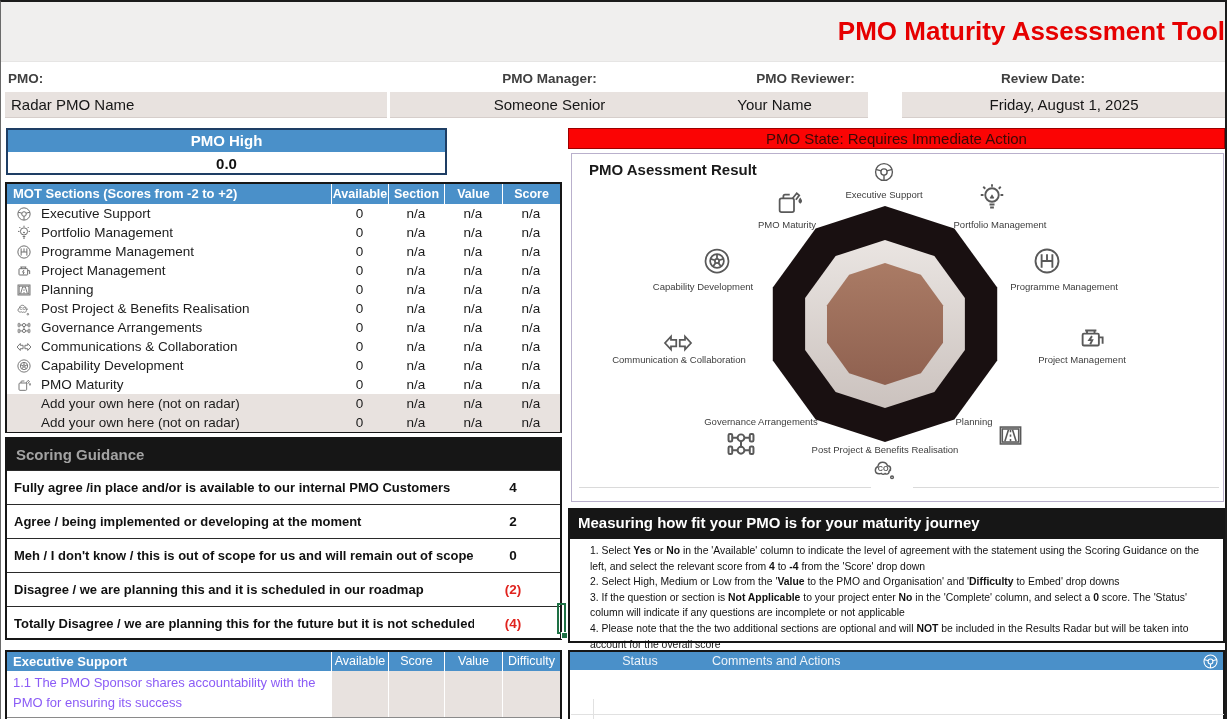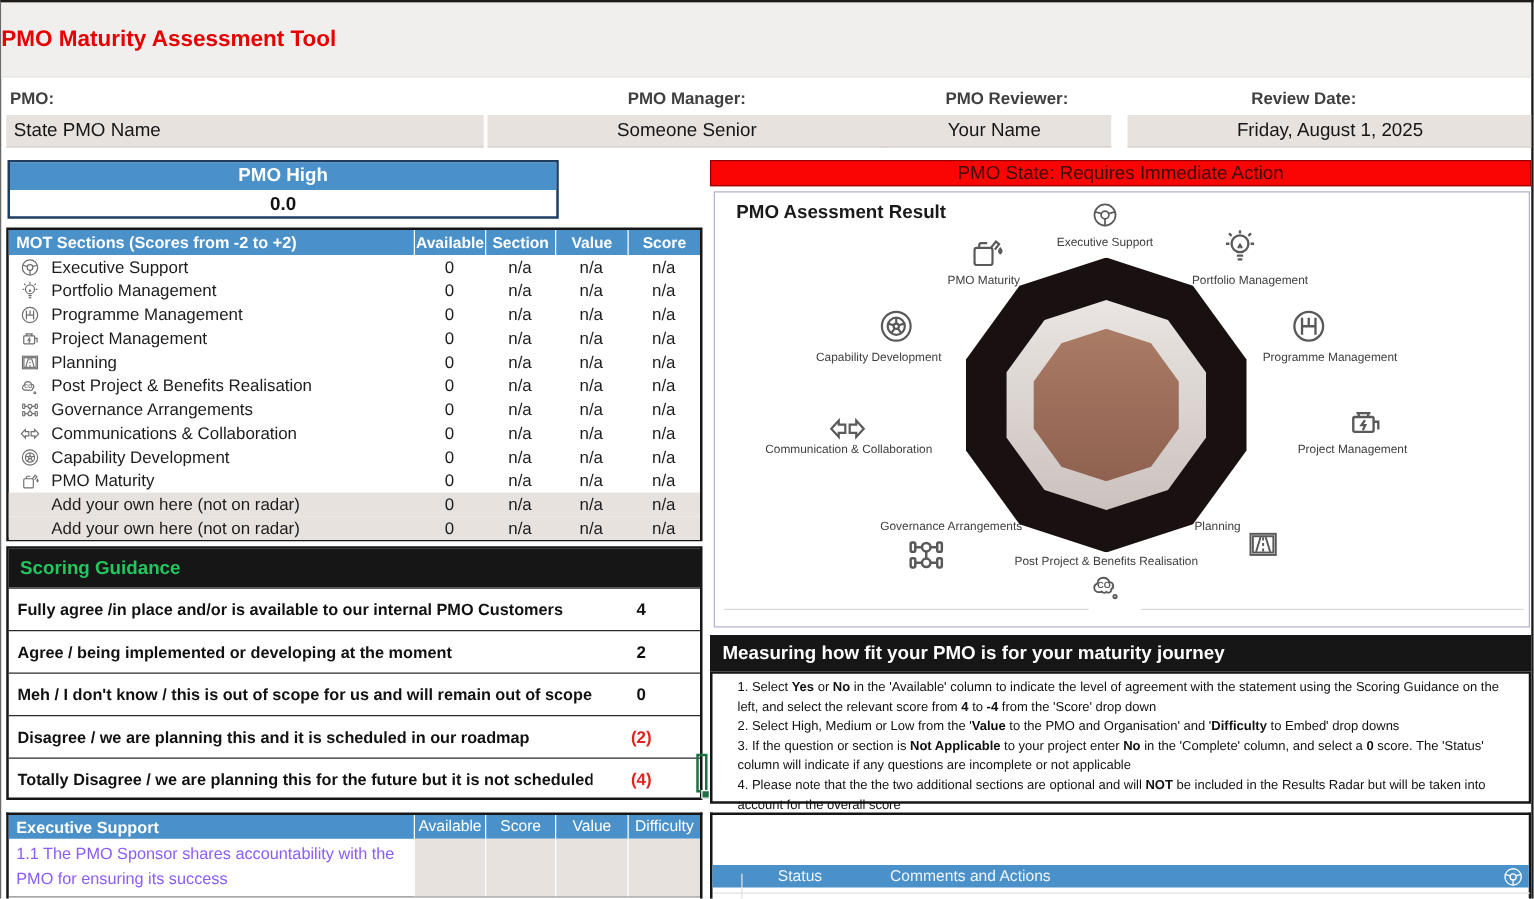--- a/index.html
+++ b/index.html
@@ -2,21 +2,21 @@
 <html style="--blue: #4a90c9; --red: #fb0404; --title-red: #e60000; --black-hdr: #161616; --cell-pink: #e8e2df; --green: #1d7044;"><head>
 <meta charset="utf-8">
 <style>
   html,body{margin:0;padding:0;background:#fff;}
   .page{position:relative;width:1227px;height:719px;background:#fff;overflow:hidden;
         font-family:"Liberation Sans",sans-serif;box-sizing:border-box;
         border-top:2px solid #1b1b1b;border-right:2px solid #1b1b1b;border-left:1px solid #6a6a6a;}
   .abs{position:absolute;box-sizing:border-box;}
   
   .title-band{left:0;top:0;width:1224px;height:60px;background:#f0efee;border-bottom:1px solid #e6e5e4;}
-  .main-title{width:100%;text-align:left;line-height:58px;font-size:18px;font-weight:bold;color:var(--title-red);}
+  .main-title{width:100%;text-align:right;line-height:58px;font-size:26px;font-weight:bold;color:var(--title-red);}
   .meta-label{top:66px;height:22px;font-size:13.5px;font-weight:bold;color:#404040;line-height:22px;}
   .meta-value{top:90px;height:26px;background:var(--cell-pink);font-size:15px;color:#161616;line-height:26px;
               border-bottom:1px solid #d6cecb;}
   .ctr{text-align:center;}
   
   .score-panel{left:5px;top:126px;width:441px;height:47px;border:2px solid #1e3e64;background:#fff;}
   .score-head{height:22px;background:var(--blue);color:#fff;font-weight:bold;font-size:15px;text-align:center;line-height:22px;}
   .score-val{height:23px;color:#111;font-weight:bold;font-size:15px;text-align:center;line-height:23px;}
   
   .mot{left:4px;top:180px;width:557px;height:251px;border:2px solid #161616;border-bottom-width:3px;background:#fff;}
@@ -24,21 +24,21 @@
   .mot-head div{color:#fff;font-size:12.5px;line-height:20px;text-align:center;border-left:1px solid #fff;}
   .mot-head div:first-child{text-align:left;padding-left:6px;border-left:none;font-size:13px;}
   .mot-row{display:grid;grid-template-columns:34px 290px 57px 56px 58px 1fr;height:19px;align-items:center;}
   .mot-row.shaded{background:var(--cell-pink);}
   .mot-row .lbl{font-size:13.5px;color:#1c1c1c;white-space:nowrap;overflow:hidden;}
   .mot-row .num{font-size:13.5px;color:#1c1c1c;text-align:center;}
   .mot-row .ic{justify-self:center;width:16px;height:16px;color:#6e6e6e;}
   .mot-row .ic svg{width:16px;height:16px;display:block;}
   
   .sg{left:4px;top:435px;width:557px;height:203px;border:2px solid #161616;background:#fff;}
-  .sg-head{height:31px;background:var(--black-hdr);color:#22c55e;font-weight:bold;font-size:15px;line-height:31px;padding-left:9px;}
+  .sg-head{height:31px;background:var(--black-hdr);color:#a3a3a3;font-weight:bold;font-size:15px;line-height:31px;padding-left:9px;}
   .sg-row{position:relative;height:33px;border-top:1px solid #2a2a2a;}
   .sg-row .txt{position:absolute;left:7px;top:0;width:460px;font-size:13px;font-weight:bold;color:#111;line-height:33px;white-space:nowrap;overflow:hidden;}
   .sg-row .val{position:absolute;left:466px;top:0;width:80px;text-align:center;font-size:13.5px;font-weight:bold;color:#111;line-height:33px;}
   .sg-row .val.neg{color:#e0231e;}
   
   .exec{left:4px;top:648px;width:557px;height:71px;border:2px solid #161616;border-bottom:none;background:#fff;}
   .exec-head{display:grid;grid-template-columns:324px 57px 56px 58px 1fr;height:19px;background:var(--blue);}
   .exec-head div{color:#fff;font-size:12.5px;line-height:19px;text-align:center;border-left:1px solid #fff;}
   .exec-head div:first-child{text-align:left;font-weight:bold;font-size:13px;padding-left:6px;border-left:none;}
   .exec-body{display:grid;grid-template-columns:324px 57px 56px 58px 1fr;height:46px;border-bottom:1px solid #8a8a8a;}
@@ -56,21 +56,21 @@
   .spoke-label{font-size:9.5px;color:#3d3d3d;width:170px;text-align:center;white-space:nowrap;}
   .spoke-icon{color:#595959;}
   .spoke-icon svg{width:100%;height:100%;display:block;}
   .base-line{height:1px;background:#dadada;top:485px;}
   
   .measuring{left:567px;top:506px;width:657px;height:29px;background:var(--black-hdr);color:#fff;font-weight:bold;font-size:15px;line-height:29px;padding-left:10px;}
   .instructions{left:567px;top:535px;width:657px;height:106px;border:2px solid #161616;background:#fff;
                 font-size:10.4px;color:#111;line-height:1.5;padding:4px 20px;}
   
   .statusbox{left:567px;top:648px;width:657px;height:71px;border:2px solid #161616;border-bottom:none;background:#fff;}
-  .status-head{position:relative;height:18px;background:var(--blue);margin-top:40px;}
+  .status-head{position:relative;height:18px;background:var(--blue);}
   .status-head .c1{position:absolute;left:30px;width:80px;text-align:center;color:#eef4fa;font-size:12.5px;line-height:19px;}
   .status-head .c2{position:absolute;left:142px;color:#eef4fa;font-size:12.5px;line-height:19px;}
   .status-head .corner-ic{position:absolute;right:4px;top:1px;width:17px;height:17px;color:#fff;}
   .status-head .corner-ic svg{width:17px;height:17px;}
   .grid-h{height:1px;background:#e1e1e1;}
   .grid-v{width:1px;background:#e1e1e1;}
   
   .sel{left:556px;top:601px;width:9px;height:31px;border:2px solid var(--green);background:transparent;z-index:9;}
   .sel-handle{left:560px;top:630px;width:7px;height:7px;background:var(--green);border:1px solid #fff;z-index:10;}
   b{font-weight:bold;}
@@ -142,23 +142,23 @@
 
   <div class="abs title-band">
     <div class="main-title">PMO Maturity Assessment Tool</div>
   </div>
 
   <div class="abs meta-label" style="left:7px;width:200px;">PMO:</div>
   <div class="abs meta-label ctr" style="left:389px;width:319px;">PMO Manager:</div>
   <div class="abs meta-label ctr" style="left:711px;width:187px;">PMO Reviewer:</div>
   <div class="abs meta-label ctr" style="left:880px;width:324px;">Review Date:</div>
 
-  <div class="abs meta-value" style="left:4px;width:382px;padding-left:6px;">State PMO Name</div>
+  <div class="abs meta-value" style="left:4px;width:382px;padding-left:6px;">Radar PMO Name</div>
   <div class="abs meta-value ctr" style="left:389px;width:319px;">Someone Senior</div>
-  <div class="abs meta-value ctr" style="left:701px;width:187px;">Your Name</div>
+  <div class="abs meta-value ctr" style="left:680px;width:187px;">Your Name</div>
   <div class="abs meta-value ctr" style="left:901px;width:324px;">Friday, August 1, 2025</div>
 
   <div class="abs score-panel">
     <div class="score-head">PMO High</div>
     <div class="score-val">0.0</div>
   </div>
 
   <div class="abs mot">
     <div class="mot-head">
       <div>MOT Sections (Scores from -2 to +2)</div>

